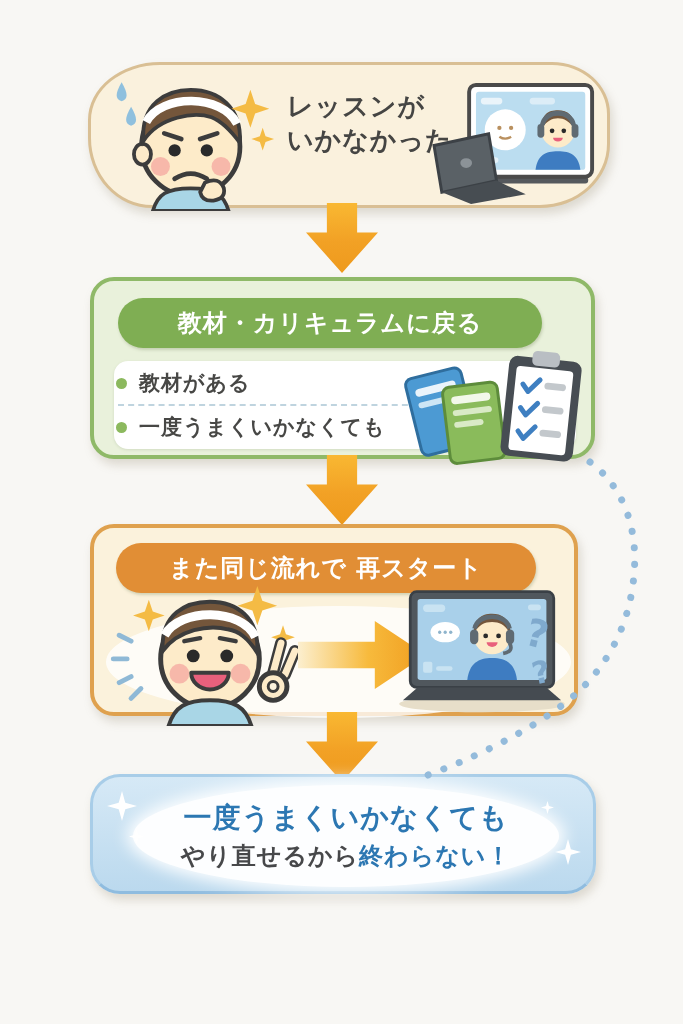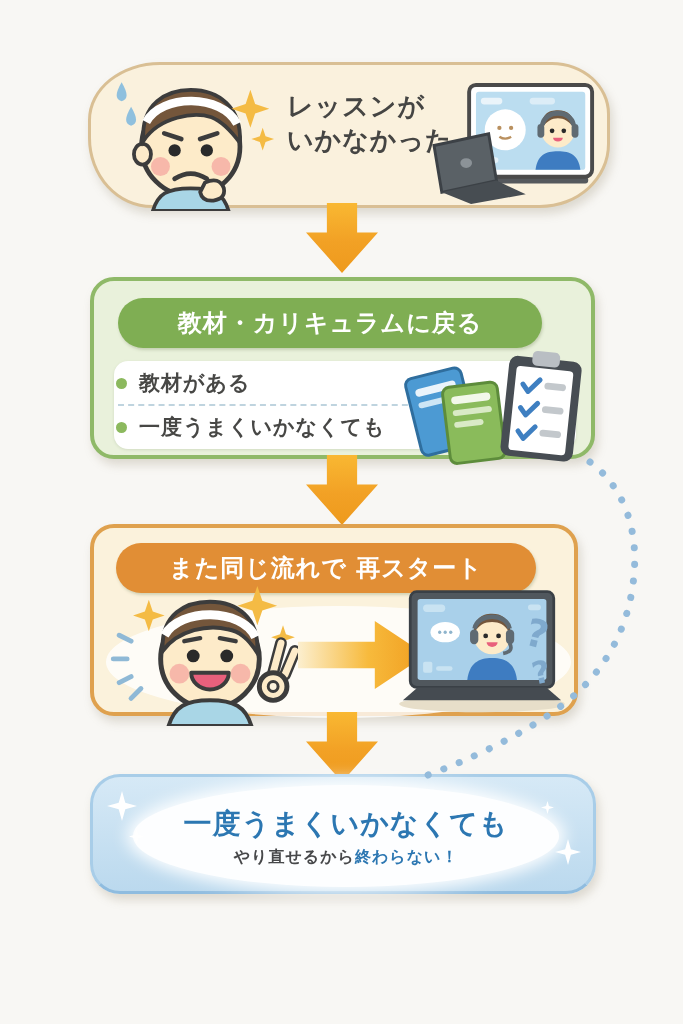--- a/index.html
+++ b/index.html
@@ -94,21 +94,21 @@
     border:3px solid #A8CDE8; border-bottom-color:#8FBCDF; border-radius:30px;
   }
   .box4 .oval {
     position:absolute; left:40px; top:8px; width:426px; height:102px;
     background:#FDFEFF; border-radius:50%;
     box-shadow:0 0 16px 6px rgba(255,255,255,.95);
     display:flex; flex-direction:column; align-items:center; justify-content:center;
     line-height:1.45;
   }
   .box4 .l1 { font-size:28px; font-weight:700; color:#2C77B2; letter-spacing:1px; }
-  .box4 .l2 { font-size:16px; font-weight:800; letter-spacing:1px; }
+  .box4 .l2 { font-size:24px; font-weight:800; letter-spacing:1px; }
   .box4 .l2 .gray { color:#47484A; }
   .box4 .l2 .blue { color:#2C77B2; }
 
   .overlay-svg { position:absolute; left:0; top:0; width:683px; height:1024px; pointer-events:none; }
 
   .spark { position:absolute; }
 </style>
 </head>
 <body>
 

